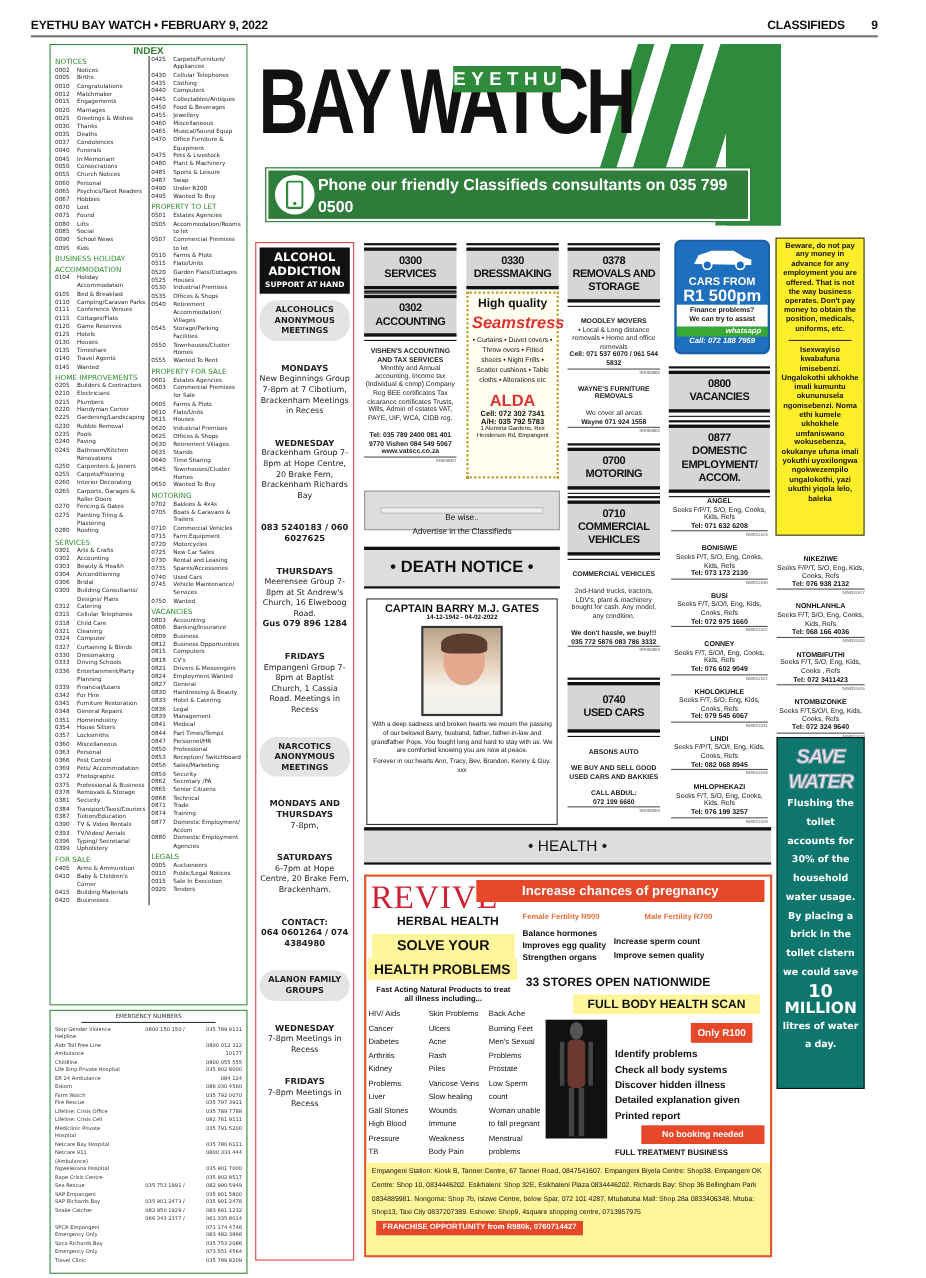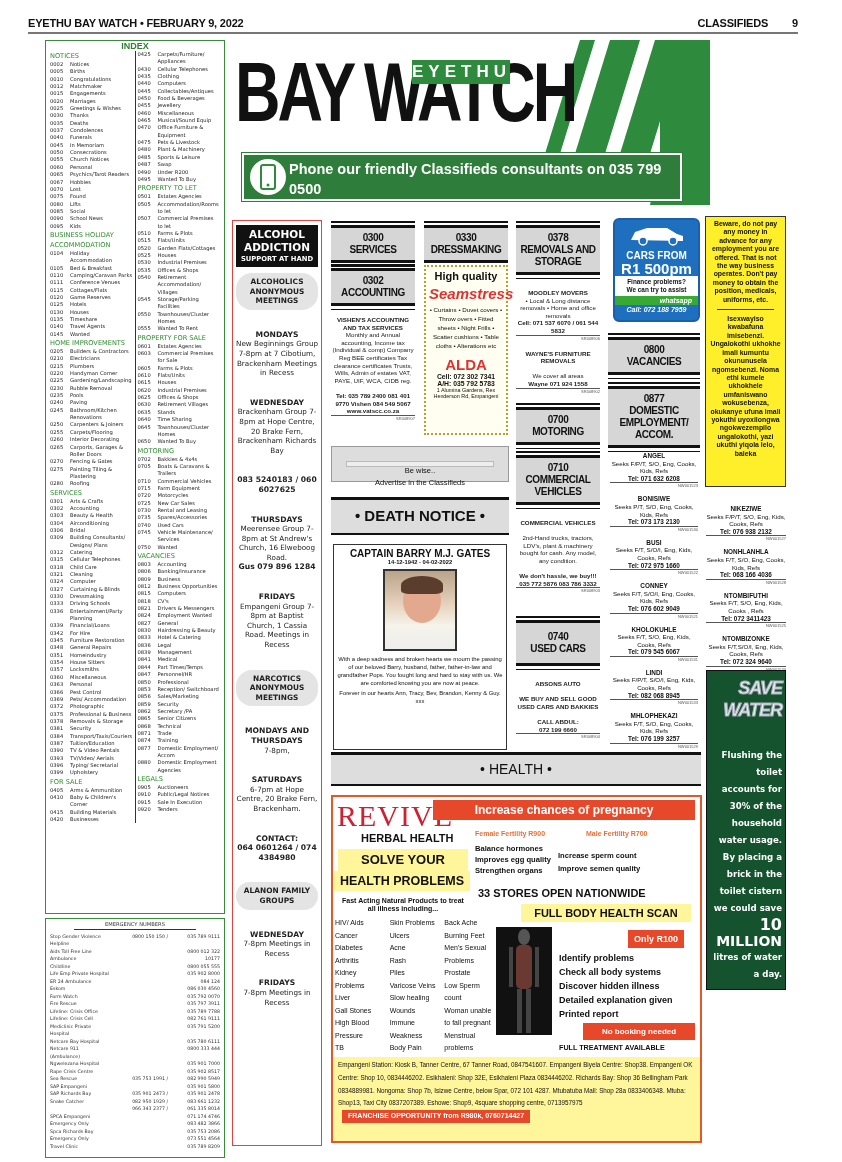--- a/index.html
+++ b/index.html
@@ -42,21 +42,21 @@
 .colhead:before{top:-7px}.colhead:after{bottom:-7px}
 .smalltxt{font-family:"Liberation Sans",sans-serif;font-size:6.2px;line-height:7.6px;text-align:center;color:#222}
 .ref{font-size:4px;text-align:right;border-top:1px solid #555;color:#555;line-height:6px}
 .abs{position:absolute}
 .seam{border:2px dotted #b8a030;background:#fffef0;padding:3px;text-align:center;font-family:"Liberation Sans",sans-serif}
 .sectionbar{background:#ddd;border-top:3px solid #111;border-bottom:2px solid #111;text-align:center;font-family:"Liberation Sans",sans-serif}
 .person{text-align:center;font-family:"Liberation Sans",sans-serif;font-size:6.2px;line-height:7.6px;margin-bottom:6px}
 .person b{font-size:6.4px}
 .person .ref{margin:0 2px}
 .yellow{background:#ffef2a;border:1px solid #333;font-family:"Liberation Sans",sans-serif;font-weight:bold;font-size:6.9px;line-height:8.4px;text-align:center;padding:3px 3px}
-.water{background:#14532d;border:1.5px solid #111;text-align:right;font-family:"DejaVu Sans",sans-serif;font-weight:bold;color:#fff;font-size:8.6px;line-height:17px;padding:6px 3px}
+.water{background:#0f766e;border:1.5px solid #111;text-align:center;font-family:"DejaVu Sans",sans-serif;font-weight:bold;color:#fff;font-size:8.6px;line-height:17px;padding:6px 3px}
 .water .hd{font-family:"Liberation Sans",sans-serif;font-style:italic;font-size:18px;line-height:22px;color:#e6ecf2;-webkit-text-stroke:1px #aab;letter-spacing:-1px}
 .revive{position:absolute;left:331px;top:795px;width:371px;height:348px;border:2px solid #e2572b;font-family:"Liberation Sans",sans-serif}
 .o{background:#e8482a;color:#fff;font-weight:bold;text-align:center}
 </style>
 </head>
 <body>
 
 <div class="hdr">
   <span>EYETHU BAY WATCH • FEBRUARY 9, 2022</span>
   <span class="r">
@@ -1099,21 +1099,21 @@
 </div>
 <div class="abs" id="seek-right" style="left:704px;top:505px;width:84px">
     <div class="person"><b>NIKEZIWE</b><div>Seeks F/P/T, S/O, Eng, Kids, Cooks, Refs</div><b>Tel: 076 938 2132</b><div class="ref">NW001527</div></div>
     <div class="person"><b>NONHLANHLA</b><div>Seeks F/T, S/O, Eng, Cooks, Kids, Refs</div><b>Tel: 068 166 4036</b><div class="ref">NW001528</div></div>
     <div class="person"><b>NTOMBIFUTHI</b><div>Seeks F/T, S/O, Eng, Kids, Cooks , Refs</div><b>Tel: 072 3411423</b><div class="ref">NW001525</div></div>
     <div class="person"><b>NTOMBIZONKE</b><div>Seeks F/T,S/O/I, Eng, Kids, Cooks, Refs</div><b>Tel: 072 324 9640</b><div class="ref">NW001520</div></div>
   </div>
 <div class="abs water" style="left:706px;top:670px;width:80px;height:320px">
   <div class="hd">SAVE</div>
   <div class="hd">WATER</div>
-  <div style="margin-top:26px">Flushing the toilet accounts for 30% of the household water usage.</div>
+  <div style="margin-top:2px">Flushing the toilet accounts for 30% of the household water usage.</div>
   <div>By placing a brick in the toilet cistern we could save</div>
   <div style="font-size:16px;line-height:16px">10</div>
   <div style="font-size:14px;line-height:16px">MILLION</div>
   <div>litres of water a day.</div>
 </div>
 
 <div class="abs sectionbar" style="left:331px;top:752px;width:370px;height:34px;font-size:14px;line-height:28px">• HEALTH •</div>
 <div class="revive">
   <div class="abs" style="left:4px;top:2px;font-family:'Liberation Serif',serif;font-size:30px;color:#c23;letter-spacing:1px"><span>REVIVE</span><sup style="font-size:10px">®</sup></div>
   <div class="abs" style="left:28px;top:35px;font-weight:bold;font-size:11px">HERBAL HEALTH</div>
@@ -1180,18 +1180,18 @@
   </div>
   <div class="abs o" style="left:295px;top:133px;width:56px;font-size:9px;line-height:18px">Only R100</div>
   <div class="abs" id="scan-items" style="left:226px;top:154px;font-weight:bold;font-size:9px;line-height:14px">
       <div>Identify problems</div>
       <div>Check all body systems</div>
       <div>Discover hidden illness</div>
       <div>Detailed explanation given</div>
       <div>Printed report</div>
     </div>
   <div class="abs o" style="left:250px;top:226px;width:112px;font-size:8px;line-height:17px">No booking needed</div>
-  <div class="abs" style="left:226px;top:246px;font-weight:bold;font-size:7.2px">FULL TREATMENT AVAILABLE</div>
+  <div class="abs" style="left:226px;top:246px;font-weight:bold;font-size:7.2px">FULL TREATMENT BUSINESS</div>
   <div class="abs" style="left:0;top:260px;width:367px;height:84px;background:#fff59a;padding:2px 5px;font-size:6.3px;line-height:12.8px">
     <span>Empangeni Station: Kiosk B, Tanner Centre, 67 Tanner Road, 0847541607. Empangeni Biyela Centre: Shop38. Empangeni OK Centre: Shop 10, 0834446202. Esikhaleni: Shop 32E, Esikhaleni Plaza 0834446202. Richards Bay: Shop 36 Bellingham Park 0834889981. Nongoma: Shop 7b, Isizwe Centre, below Spar, 072 101 4287. Mtubatuba Mall: Shop 28a 0833406348. Mtuba: Shop13, Taxi City 0837207389. Eshowe: Shop9, 4square shopping centre, 0713957975</span>
     <span class="o" style="display:inline-block;padding:0 6px;margin-left:4px;font-size:7px">FRANCHISE OPPORTUNITY from R980k, 0760714427</span>
   </div>
 </div>
 
 </body></html>

